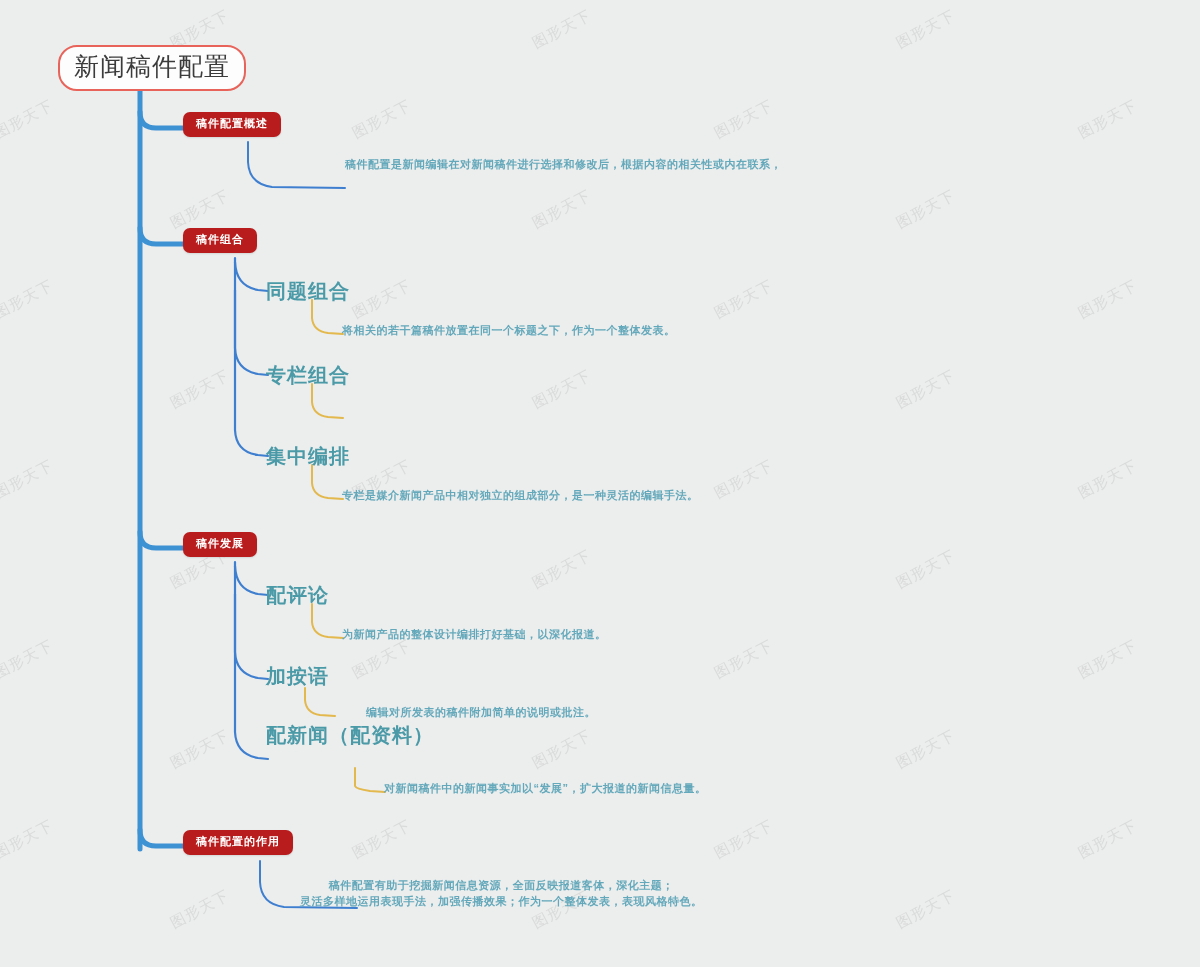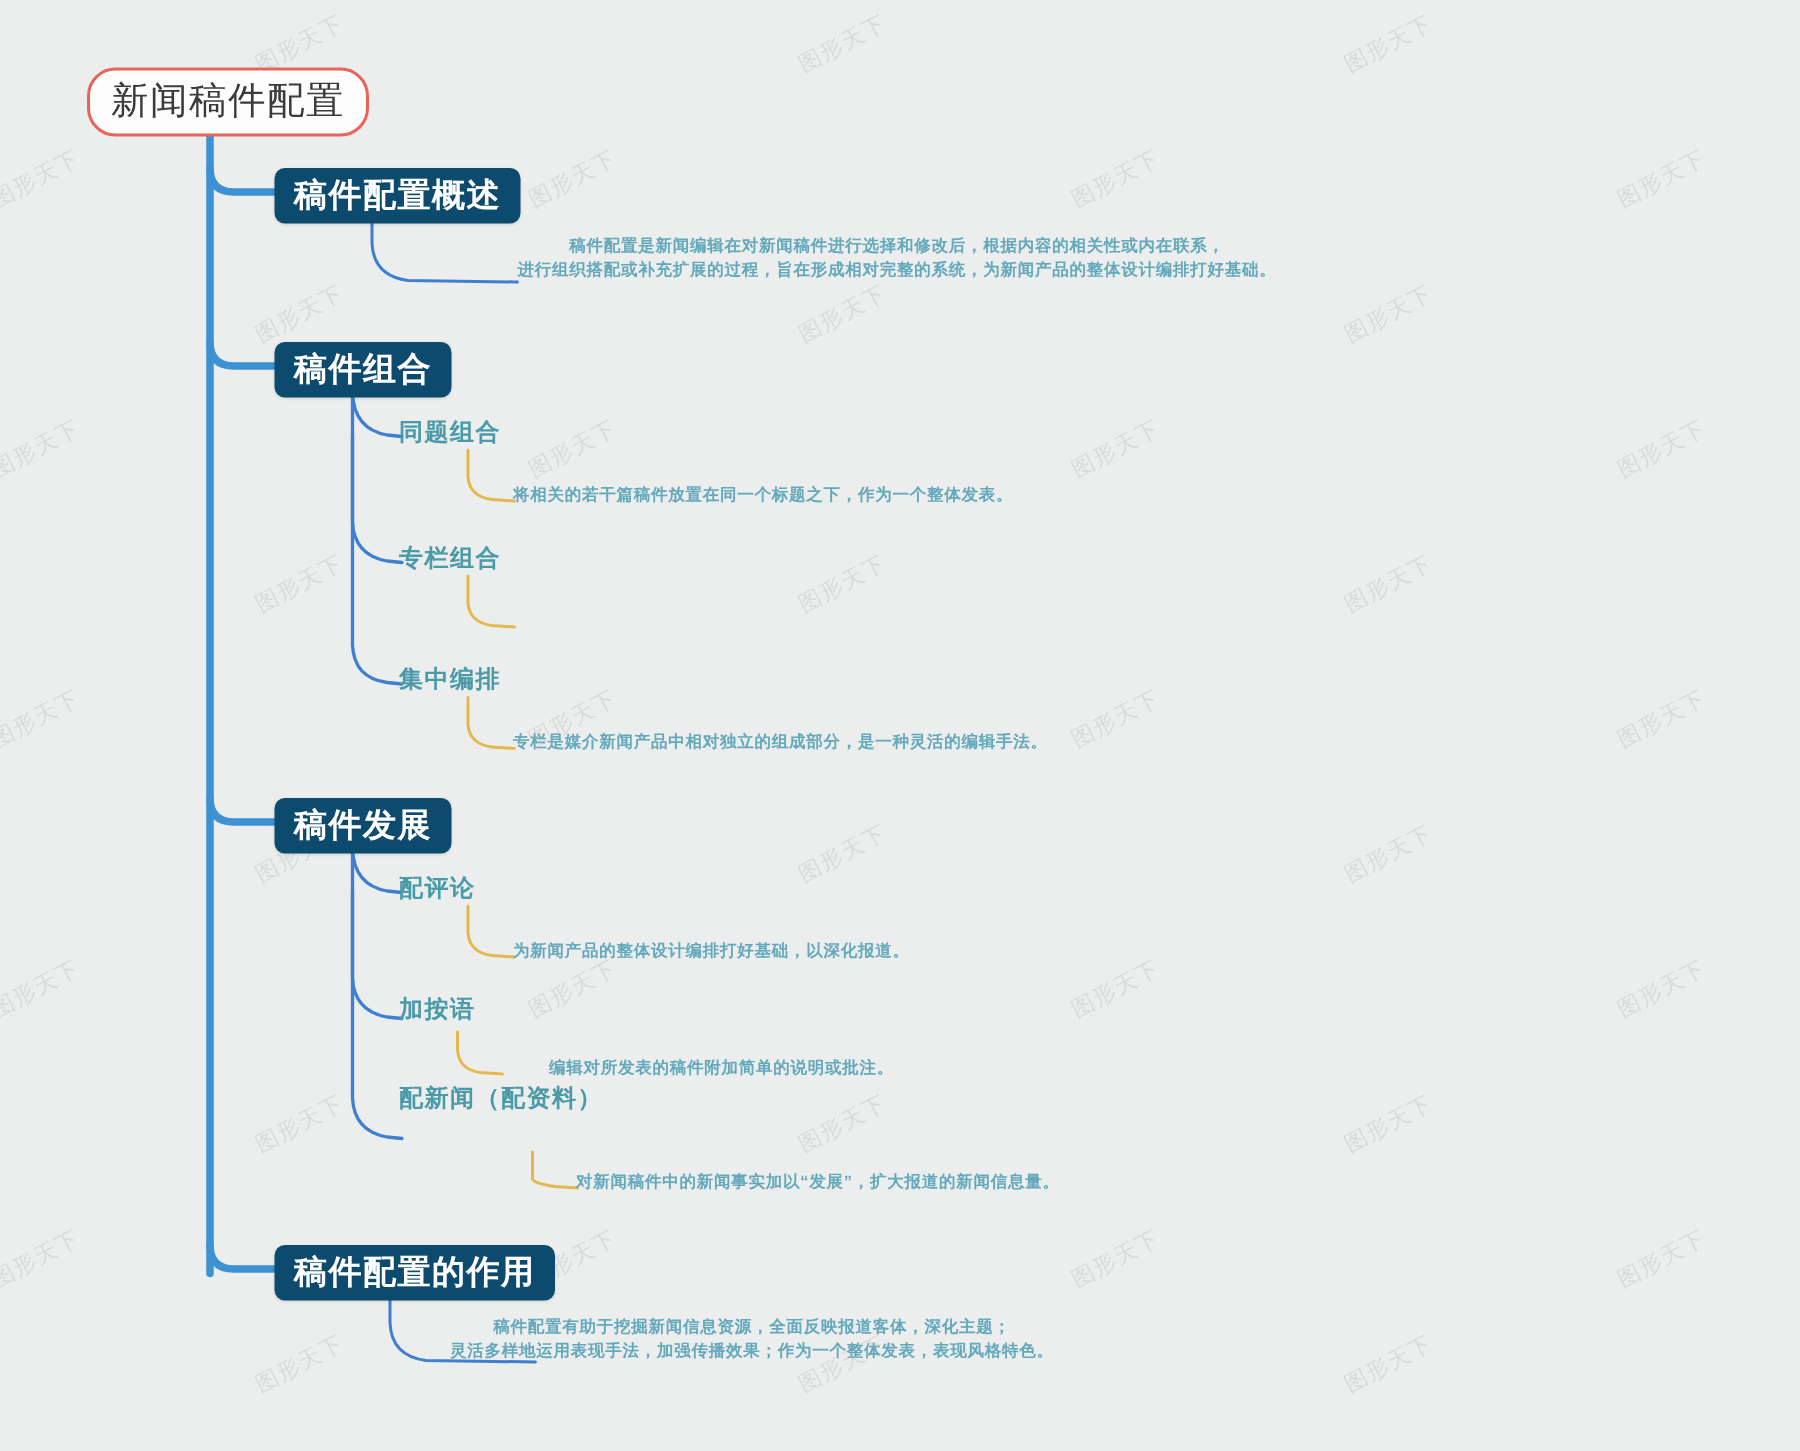--- a/index.html
+++ b/index.html
@@ -31,36 +31,36 @@
     font-size:25px;
     color:#3b3b3b;
     letter-spacing:1px;
     font-family:"DejaVu Sans","Liberation Sans",sans-serif;
     line-height:1.1;
     white-space:nowrap;
   }
   
   .branch-node{
     position:absolute;
-    background:#0c4a6e;
+    background:#b91c1c;
     color:#ffffff;
     border-radius:7px;
     padding:5px 13px 7px 13px;
-    font-size:22px;
+    font-size:11px;
     font-weight:bold;
     letter-spacing:1px;
     white-space:nowrap;
     line-height:1.15;
     box-shadow:0 1px 2px rgba(0,0,0,.10);
   }
   
   .sub-node{
     position:absolute;
     color:#4a9aa8;
-    font-size:16px;
+    font-size:20px;
     font-weight:bold;
     letter-spacing:1px;
     white-space:nowrap;
     line-height:1.15;
   }
   
   .desc-node{
     position:absolute;
     color:#64a9bb;
     font-size:11px;
@@ -147,21 +147,21 @@
       <path d="M355,768 L355,786 Q356,789 370,791 L385,792" stroke="#e3b84c" stroke-width="2"></path>
 
       <path d="M260,861 L260,882 Q261,904 284,907 L357,908" stroke="#3f7fd0" stroke-width="2"></path>
     </g>
   </svg>
 
   <div class="root-node" style="left:58px;top:45px;border-radius:19px;">新闻稿件配置</div>
 
   <div class="branch-node" style="left:183px;top:112px;">稿件配置概述</div>
 
-  <div class="desc-node center" style="left:345px;top:157px;"><span>稿件配置是新闻编辑在对新闻稿件进行选择和修改后，根据内容的相关性或内在联系，</span><br><span>进行组织搭配或补充扩展的过程，旨在形成相对完整的系统，为新闻产品的整体设计编排打好基础。</span></div>
+  <div class="desc-node center" style="left:345px;top:157px;"><span>稿件配置是新闻编辑在对新闻稿件进行选择和修改后，根据内容的相关性或内在联系，</span><br></div>
 
   <div class="branch-node" style="left:183px;top:228px;">稿件组合</div>
 
   <div class="sub-node" style="left:266px;top:280px;">同题组合</div>
   <div class="desc-node" style="left:342px;top:323px;">将相关的若干篇稿件放置在同一个标题之下，作为一个整体发表。</div>
 
   <div class="sub-node" style="left:266px;top:364px;">专栏组合</div>
 
   <div class="sub-node" style="left:266px;top:445px;">集中编排</div>
   <div class="desc-node" style="left:342px;top:488px;">专栏是媒介新闻产品中相对独立的组成部分，是一种灵活的编辑手法。</div>

